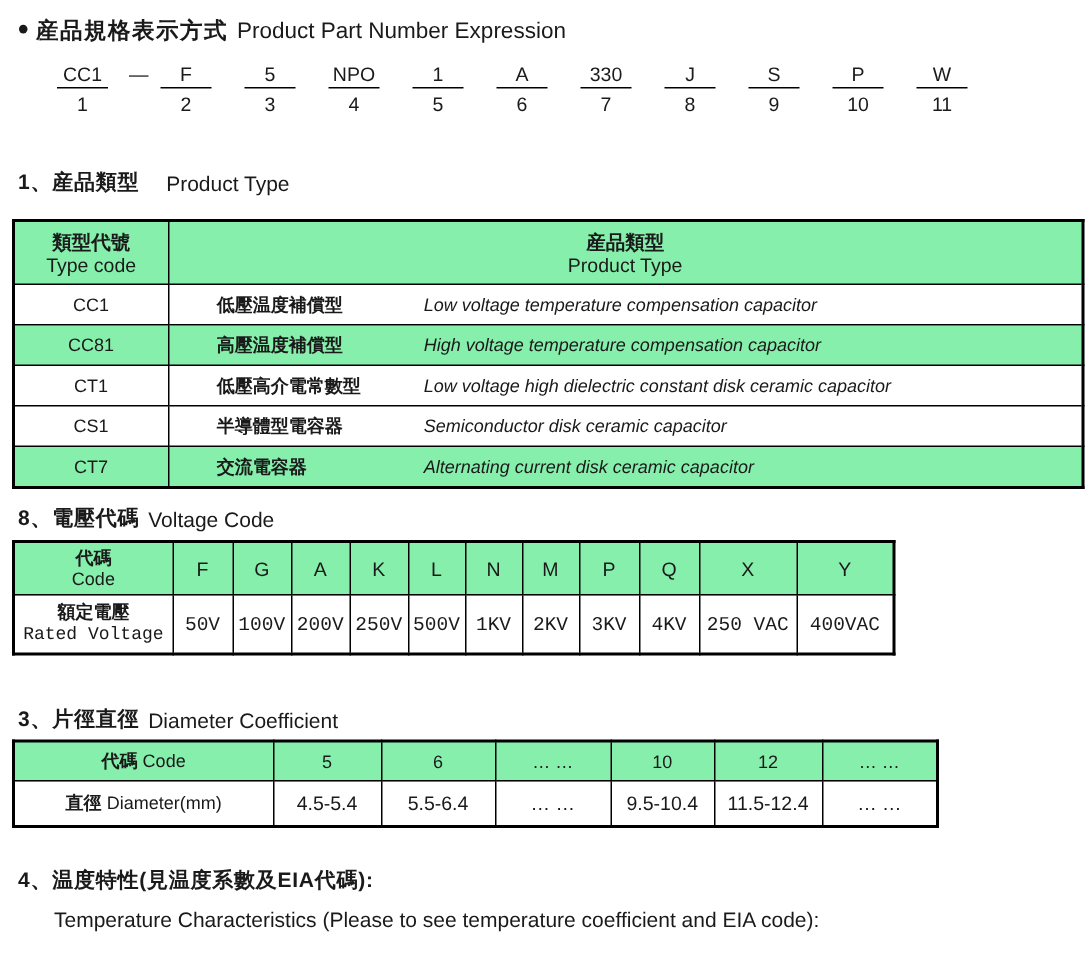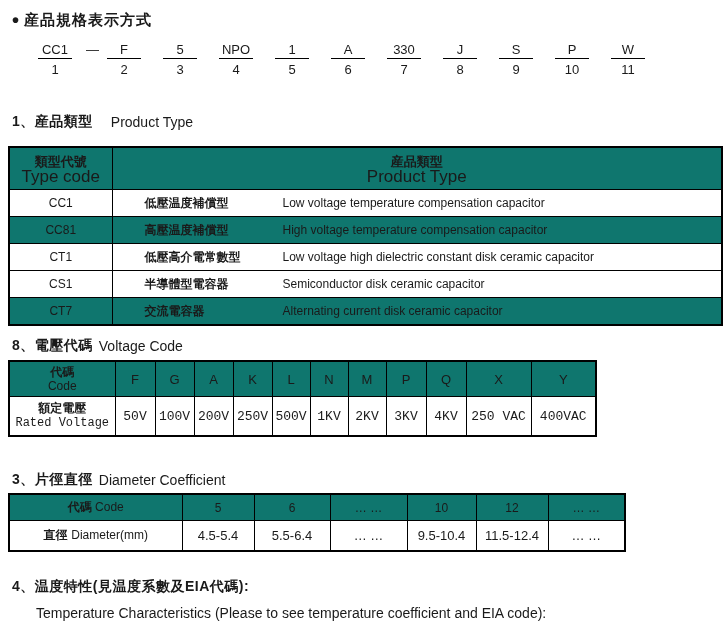--- a/index.html
+++ b/index.html
@@ -28,33 +28,33 @@
   
   .sec-title { margin-left:4px; height:18px; display:flex; align-items:center; }
   .sec-title .zh { font-size:14px; font-weight:bold; letter-spacing:0.5px; }
   .sec-title .en { font-size:14px; margin-left:6px; }
 
   
   table { border-collapse:collapse; table-layout:fixed; }
   table, td { border:1px solid #000; }
   table { border-width:2px; }
   td { padding:0; vertical-align:middle; font-size:12px; }
-  .gray { background:#0f766e; }
+  .gray { background:#86efac; }
 
   
   .t1 { width:715px; margin-top:15px; }
   .t1 .hrow td { height:41px; }
   .t1 .hcell { text-align:center; line-height:15px; }
   .t1 .hcell .zh { font-weight:bold; font-size:13px; display:block; }
-  .t1 .hcell .en { font-size:17px; display:block; }
+  .t1 .hcell .en { font-size:13px; display:block; }
   .t1 .drow td { height:26px; }
   .t1 .code { text-align:center; font-size:12px; }
   .t1 .desc { display:flex; align-items:center; }
   .t1 .desc .zh { font-weight:bold; font-size:12px; margin-left:32px; width:138px; flex:0 0 auto; }
-  .t1 .desc .en { font-size:12px; }
+  .t1 .desc .en { font-size:12px;font-style:italic; }
 
   
   .t2 { width:587px; margin-top:5px; }
   .t2 .hrow td { height:34px; text-align:center; }
   .t2 .hrow .letter { font-size:13px; }
   .t2 .lab { line-height:14px; text-align:center; }
   .t2 .lab .zh { font-weight:bold; font-size:12px; display:block; }
   .t2 .lab .en { font-size:12px; display:block; }
   .t2 .drow td { height:38px; text-align:center; font-size:13px;font-family:Liberation Mono, monospace; }
 
@@ -74,20 +74,21 @@
   .mt-sec3 { margin-top:34px; }
 </style>
 </head>
 <body>
 
 <div class="page">
 
   <div class="doc-title">
     <span class="bullet">•</span>
     <span class="zh">産品規格表示方式</span>
+    <span class="en">Product Part Number Expression</span>
   </div>
 
   <div class="pn-row">
     <div class="pn-seg">
       <div class="pn-code">CC1</div>
       <div class="pn-num">1</div>
     </div>
     <div class="pn-dash">—</div>
     <div class="pn-seg">
       <div class="pn-code">F</div>

